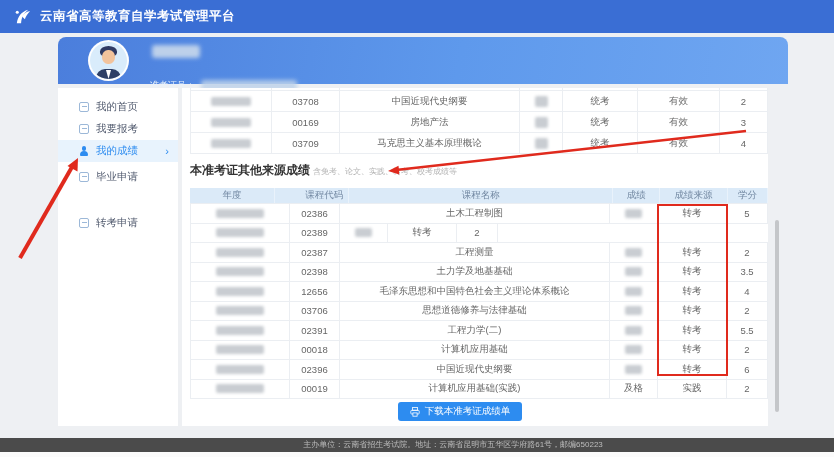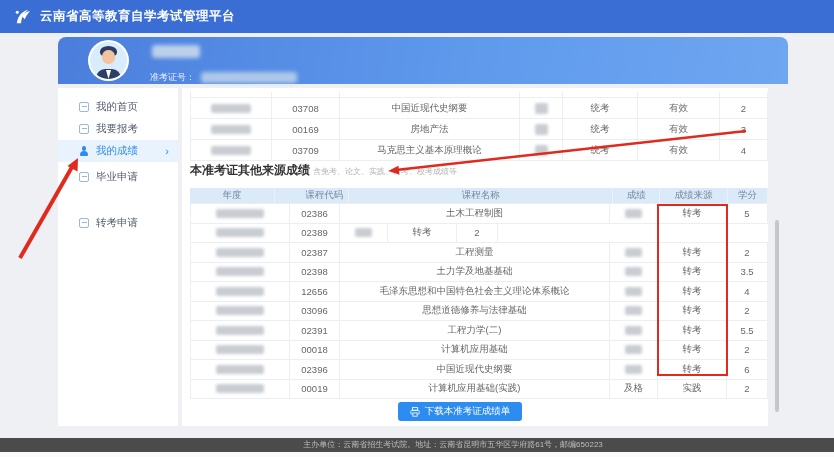--- a/index.html
+++ b/index.html
@@ -21,21 +21,21 @@
     border-radius:8px 8px 0 0;
     background:linear-gradient(100deg,#4b7edc 0%,#5e99ec 55%,#6fa6f1 100%);}
   .avatar{position:absolute;left:30px;top:3px;width:41px;height:41px;border-radius:50%;
     background:#d9ecfb;border:2px solid rgba(255,255,255,.95);overflow:hidden;box-sizing:border-box;}
   .av-hair{position:absolute;left:10px;top:4px;width:17px;height:11px;background:#2f3a63;border-radius:50% 50% 42% 42%;}
   .av-face{position:absolute;left:12px;top:8px;width:13px;height:14px;background:#f2c39c;border-radius:46%;}
   .av-body{position:absolute;left:6px;bottom:-3px;width:25px;height:13px;background:#2e3f66;border-radius:9px 9px 0 0;}
   .av-shirt{position:absolute;left:16px;bottom:0;width:5px;height:9px;background:#fff;clip-path:polygon(0 0,100% 0,50% 100%);}
   .name-blur{position:absolute;left:94px;top:8px;width:48px;height:13px;background:#c9d9ec;
     border-radius:3px;filter:blur(2px);opacity:.9;}
-  .idline{position:absolute;left:92px;top:34px;color:#e9f2fc;font-size:9px;display:flex;align-items:center;}
+  .idline{position:absolute;left:92px;top:42px;color:#e9f2fc;font-size:9px;display:flex;align-items:center;}
   .id-blur{display:inline-block;margin-left:6px;width:96px;height:11px;background:#bfd3ea;
     border-radius:3px;filter:blur(2px);opacity:.85;}
 
   
   .sidebar{position:absolute;left:58px;top:88px;width:120px;height:338px;background:#fff;}
   .sitem{position:absolute;left:0;width:120px;height:22px;display:flex;align-items:center;
     padding-left:21px;box-sizing:border-box;gap:7px;font-size:10.5px;color:#515a6e;cursor:pointer;}
   .sitem.active{background:#e8f3fd;color:#2d8cf0;}
   .sitem .chev{position:absolute;right:9px;font-size:11px;color:#2d8cf0;}
   .ic{width:10px;height:10px;box-sizing:border-box;border:1px solid #9cb8d8;border-radius:2px;position:relative;flex:0 0 auto;}
@@ -123,21 +123,21 @@
         <span>毕业申请</span>
       </div>
       <div class="sitem" style="top: 124px;">
         <span class="ic transfer-icon"></span>
         <span>转考申请</span>
       </div>
     </div>
 
   <div class="main">
 
-    <div class="tablewrap" style="top:7px;" id="current-table">
+    <div class="tablewrap" style="top:0;" id="current-table">
         <div class="trow partial">
           <div class="tcell" style="width: 82px;"></div>
           <div class="tcell" style="width: 68px;"></div>
           <div class="tcell" style="width: 180px;"></div>
           <div class="tcell" style="width: 43px;"></div>
           <div class="tcell" style="width: 75px;"></div>
           <div class="tcell" style="width: 82px;"></div>
           <div class="tcell" style="width: 48px;"></div>
         </div>
         <div class="trow r21">
@@ -250,21 +250,21 @@
           <div class="tcell" style="width: 48px;">
             <span class="blurblock" style="width: 17px; height: 9px;"></span>
           </div>
           <div class="tcell" style="width: 69px;">转考</div>
           <div class="tcell" style="width: 41px;">4</div>
         </div>
         <div class="trow r19">
           <div class="tcell" style="width: 100px;">
             <span class="blurblock" style="width: 48px; height: 9px;"></span>
           </div>
-          <div class="tcell" style="width: 50px;">03096</div>
+          <div class="tcell" style="width: 50px;">03706</div>
           <div class="tcell" style="width: 270px;">思想道德修养与法律基础</div>
           <div class="tcell" style="width: 48px;">
             <span class="blurblock" style="width: 17px; height: 9px;"></span>
           </div>
           <div class="tcell" style="width: 69px;">转考</div>
           <div class="tcell" style="width: 41px;">2</div>
         </div>
         <div class="trow r19">
           <div class="tcell" style="width: 100px;">
             <span class="blurblock" style="width: 48px; height: 9px;"></span>

